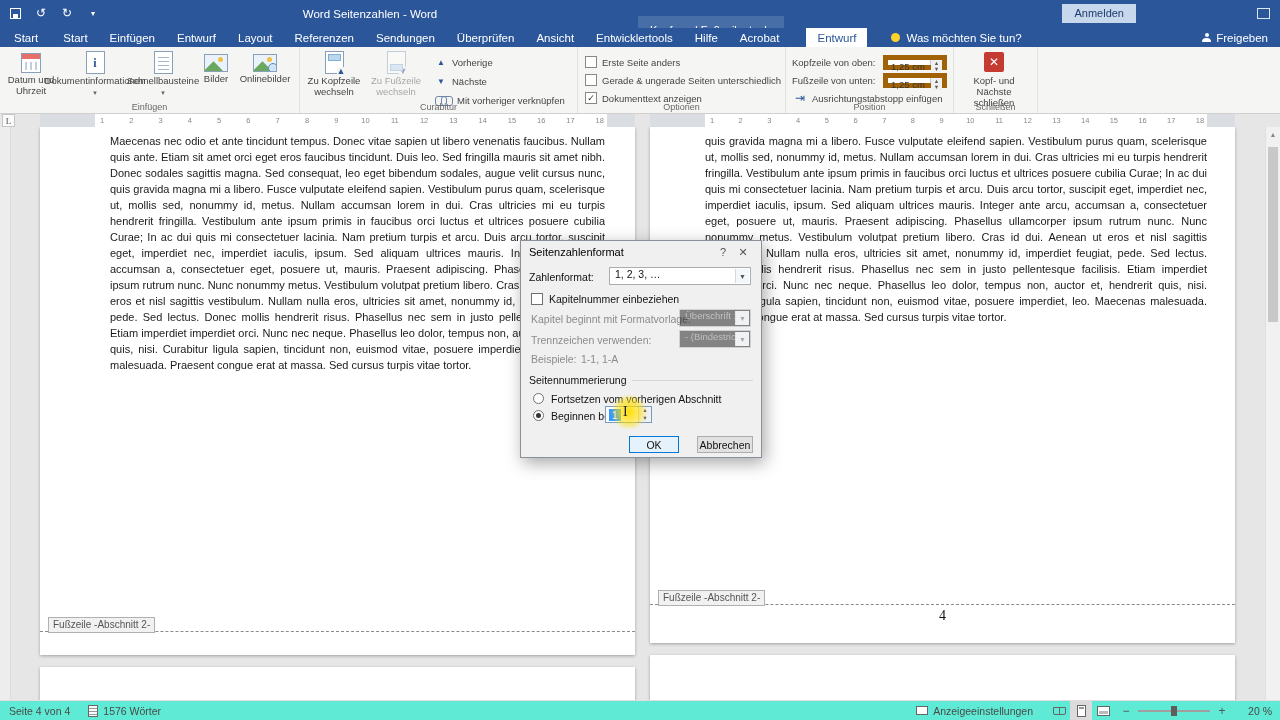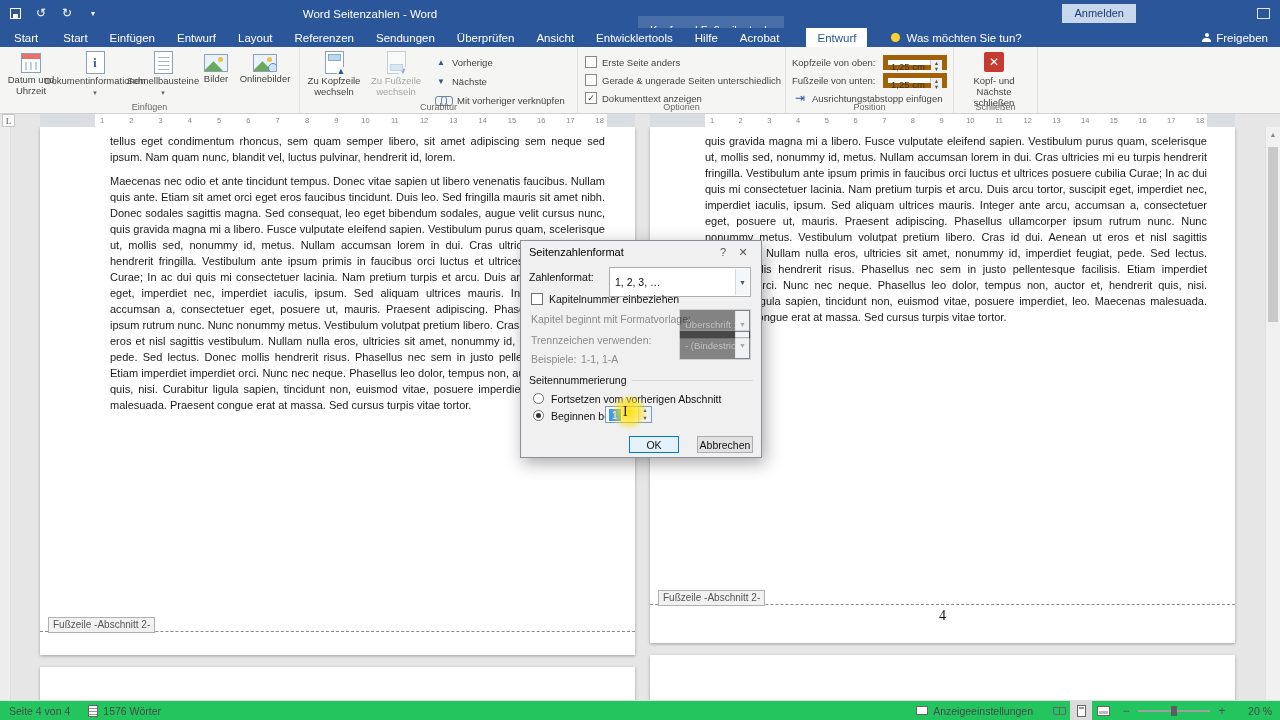--- a/index.html
+++ b/index.html
@@ -111,42 +111,42 @@
   .scroll .up{height:14px;display:flex;align-items:center;justify-content:center;font-size:7px;color:#888}
   .sthumb{position:absolute;left:2px;right:2px;top:20px;height:175px;background:#c8c8c8}
 
   
   .dialog{position:absolute;left:520px;top:240px;width:242px;height:218px;background:#f0f0f0;border:1px solid #8a9099;box-shadow:3px 5px 16px rgba(0,0,0,.35);font-size:10.5px;color:#111;z-index:10}
   .dlg-title{position:absolute;left:0;top:0;right:0;height:22px;display:flex;align-items:center;padding:0 8px}
   .dlg-title .t{flex:1;font-size:11px;color:#000}
   .dlg-q,.dlg-x{width:20px;text-align:center;color:#555;font-size:11px;cursor:default}
   .dlg-label{position:absolute;white-space:nowrap}
   .gray{color:#8b8b8b}
-  .dd{position:absolute;height:30px;background:#fff;border:1px solid #abadb3;display:flex;align-items:center;padding:0 5px;white-space:nowrap}
+  .dd{position:absolute;height:18px;background:#fff;border:1px solid #abadb3;display:flex;padding:0 5px;white-space:nowrap}
   .dd .ddcaret{position:absolute;right:1px;top:1px;bottom:1px;width:14px;display:flex;align-items:center;justify-content:center;color:#555;font-size:7px;border-left:1px solid #d8d8d8;background:#f3f6fa}
   .dd.disabled{background:#000000;color:#8b8b8b}
   .dlg-cbx{position:absolute;width:12px;height:12px;border:1px solid #707070;background:#fff}
   .radio{position:absolute;width:11px;height:11px;border:1px solid #707070;border-radius:50%;background:#fff}
   .radio.sel::after{content:"";display:block;width:5px;height:5px;border-radius:50%;background:#333;margin:2px}
   .dlg-sep{position:absolute;left:8px;right:8px;top:133px;display:flex;align-items:center;gap:6px}
   .dlg-sep i{flex:1;border-top:1px solid #d4d4d4;height:0}
   .dspin{position:absolute;left:84px;top:165px;width:47px;height:17px;display:flex;align-items:stretch;border:1px solid #7a9cbf;background:#fff}
   .dspin .v{flex:1;display:flex;align-items:center;padding:0 3px}
   .dspin .v span{background:#3399ff;color:#fff;padding:0 3px;font-size:10.5px}
   .dspin .sarr{width:13px;border-left:1px solid #c9c9c9;display:flex;flex-direction:column}
   .dspin .sarr span{flex:1;font-size:5.5px;line-height:7px;text-align:center;color:#555;background:#f0f0f0}
   .click-glow{position:absolute;left:90px;top:153px;width:36px;height:36px;border-radius:50%;background:radial-gradient(circle,rgba(255,221,0,.95) 0%,rgba(255,221,0,.55) 45%,rgba(255,221,0,0) 72%);pointer-events:none;z-index:3}
   .ibeam{position:absolute;left:102px;top:163px;font-family:"Liberation Serif",serif;font-size:14px;color:#222;z-index:4}
   .btn{position:absolute;top:195px;height:17px;font-size:10.5px;display:flex;align-items:center;justify-content:center;background:#e1e1e1;border:1px solid #adadad;cursor:default}
   .btn.default{border:1px solid #0078d7;background:#e5f1fb}
   .btn.ok{left:108px;width:50px}
   .btn.cancel{left:176px;width:56px}
 
   
-  .statusbar{position:absolute;left:0;top:700px;width:1280px;height:20px;background:#22c55e;border-top:1px solid #e1dfdd;display:flex;align-items:center;font-size:10.5px;color:#4a4a4a}
+  .statusbar{position:absolute;left:0;top:700px;width:1280px;height:20px;background:#5eead4;border-top:1px solid #e1dfdd;display:flex;align-items:center;font-size:10.5px;color:#4a4a4a}
   .sb-item{padding:0 9px;display:flex;align-items:center;gap:5px;height:100%;white-space:nowrap;cursor:default}
   .wc-ic{width:10px;height:12px;border:1px solid #666;background:repeating-linear-gradient(#fff 0 2px,#999 2px 3px)}
   .sb-right{margin-left:auto;display:flex;align-items:center;gap:6px;padding-right:8px;height:100%}
   .ds-ic{width:12px;height:9px;border:1px solid #666;background:#fff}
   .views{display:flex;align-items:center;height:100%}
   .vic{width:22px;height:100%;display:flex;align-items:center;justify-content:center;cursor:default}
   .vic.active{background:#dcdada}
   .ic-read{width:13px;height:8px;border:1px solid #666;border-radius:0 0 2px 2px;position:relative}
   .ic-read::after{content:"";position:absolute;left:5.5px;top:0;bottom:0;width:1px;background:#666}
   .ic-print{width:9px;height:12px;border:1px solid #666;background:#fff;position:relative}
@@ -359,21 +359,20 @@
         <span class="rnum">18</span>
       </div>
   </div>
 </div>
 
 <div class="docarea">
   <div class="vruler"></div>
 
   <div class="page pleft">
     <div class="ptext">
-        <p>tellus eget condimentum rhoncus, sem quam semper libero, sit amet adipiscing sem neque sed ipsum. Nam quam nunc, blandit vel, luctus pulvinar, hendrerit id, lorem.</p>
         <p>Maecenas nec odio et ante tincidunt tempus. Donec vitae sapien ut libero venenatis faucibus. Nullam quis ante. Etiam sit amet orci eget eros faucibus tincidunt. Duis leo. Sed fringilla mauris sit amet nibh. Donec sodales sagittis magna. Sed consequat, leo eget bibendum sodales, augue velit cursus nunc, quis gravida magna mi a libero. Fusce vulputate eleifend sapien. Vestibulum purus quam, scelerisque ut, mollis sed, nonummy id, metus. Nullam accumsan lorem in dui. Cras ultricies mi eu turpis hendrerit fringilla. Vestibulum ante ipsum primis in faucibus orci luctus et ultrices posuere cubilia Curae; In ac dui quis mi consectetuer lacinia. Nam pretium turpis et arcu. Duis arcu tortor, suscipit eget, imperdiet nec, imperdiet iaculis, ipsum. Sed aliquam ultrices mauris. Integer ante arcu, accumsan a, consectetuer eget, posuere ut, mauris. Praesent adipiscing. Phasellus ullamcorper ipsum rutrum nunc. Nunc nonummy metus. Vestibulum volutpat pretium libero. Cras id dui. Aenean ut eros et nisl sagittis vestibulum. Nullam nulla eros, ultricies sit amet, nonummy id, imperdiet feugiat, pede. Sed lectus. Donec mollis hendrerit risus. Phasellus nec sem in justo pellentesque facilisis. Etiam imperdiet imperdiet orci. Nunc nec neque. Phasellus leo dolor, tempus non, auctor et, hendrerit quis, nisi. Curabitur ligula sapien, tincidunt non, euismod vitae, posuere imperdiet, leo. Maecenas malesuada. Praesent congue erat at massa. Sed cursus turpis vitae tortor.</p>
       </div>
     <div class="footer-line"></div>
     <div class="ftag">Fußzeile -Abschnitt 2-</div>
   </div>
 
   <div class="page pright">
     <div class="ptext">
         <p>quis gravida magna mi a libero. Fusce vulputate eleifend sapien. Vestibulum purus quam, scelerisque ut, mollis sed, nonummy id, metus. Nullam accumsan lorem in dui. Cras ultricies mi eu turpis hendrerit fringilla. Vestibulum ante ipsum primis in faucibus orci luctus et ultrices posuere cubilia Curae; In ac dui quis mi consectetuer lacinia. Nam pretium turpis et arcu. Duis arcu tortor, suscipit eget, imperdiet nec, imperdiet iaculis, ipsum. Sed aliquam ultrices mauris. Integer ante arcu, accumsan a, consectetuer eget, posuere ut, mauris. Praesent adipiscing. Phasellus ullamcorper ipsum rutrum nunc. Nunc nonummy metus. Vestibulum volutpat pretium libero. Cras id dui. Aenean ut eros et nisl sagittis vestibulum. Nullam nulla eros, ultricies sit amet, nonummy id, imperdiet feugiat, pede. Sed lectus. Donec mollis hendrerit risus. Phasellus nec sem in justo pellentesque facilisis. Etiam imperdiet imperdiet orci. Nunc nec neque. Phasellus leo dolor, tempus non, auctor et, hendrerit quis, nisi. Curabitur ligula sapien, tincidunt non, euismod vitae, posuere imperdiet, leo. Maecenas malesuada. Praesent congue erat at massa. Sed cursus turpis vitae tortor.</p>
       </div>

